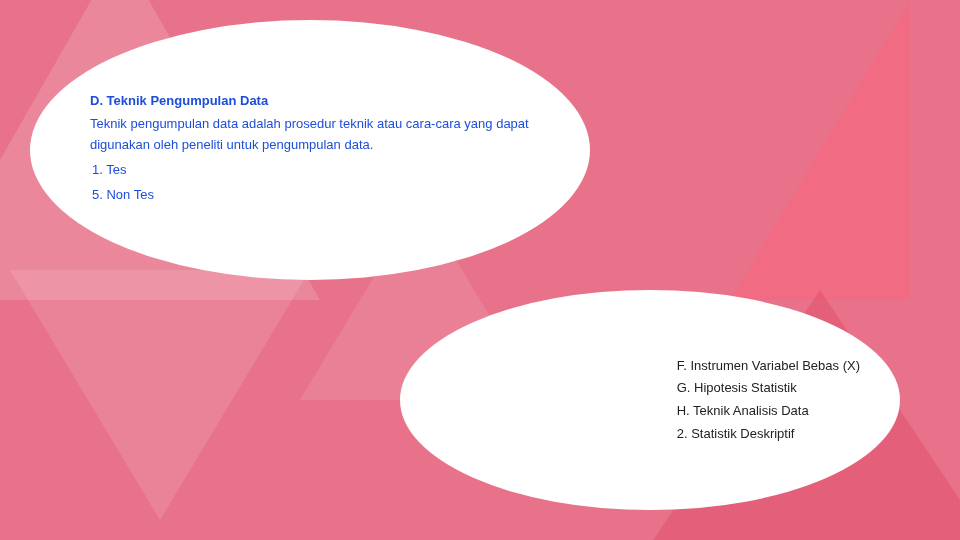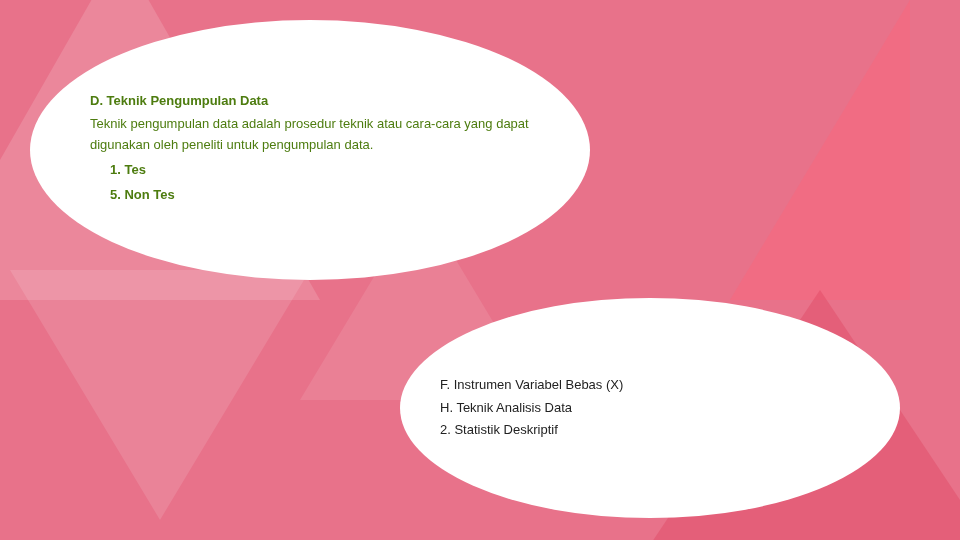--- a/index.html
+++ b/index.html
@@ -84,43 +84,42 @@
     .oval-top {
       width: 560px;
       height: 260px;
       top: 20px;
       left: 30px;
     }
 
     .oval-bottom {
       width: 500px;
       height: 220px;
-      bottom: 22px;
+      bottom: 30px;
       right: 60px;
-      justify-content: flex-start;
+      justify-content: flex-end;
       padding: 30px 40px;
     }
 
     .card-content {
       line-height: 1.6;
-      color: #4d7c0f;
+      color: #1d4ed8;
     }
 
     .card-content .section-title {
       font-weight: bold;
       margin-bottom: 3px;
     }
 
     .card-content p {
       margin-bottom: 4px;
     }
 
     .card-content .list-item {
-      margin-left: 20px;
-      font-weight: bold;
+      margin-left: 2px;
     }
 
     .card-content .bold {
       font-weight: bold;
     }
 
     .bottom-content {
       text-align: left;
       line-height: 1.75;
       color: #222;
@@ -140,16 +139,17 @@
     <p class="section-title bold">D. Teknik Pengumpulan Data</p>
     <p>Teknik pengumpulan data adalah prosedur teknik atau cara-cara yang dapat digunakan oleh peneliti untuk pengumpulan data.</p>
     <p class="list-item">1.   Tes</p>
     <p class="list-item">5.   Non Tes</p>
   </div>
 </div>
 
 <div class="oval-card oval-bottom">
   <div class="bottom-content">
     <p class="bold">F. Instrumen Variabel Bebas (X)</p>
+    <p class="bold">G. Hipotesis Statistik</p>
     <p class="bold">H. Teknik Analisis Data</p>
     <p>2. Statistik Deskriptif</p>
   </div>
 </div>
 
 </body></html>

